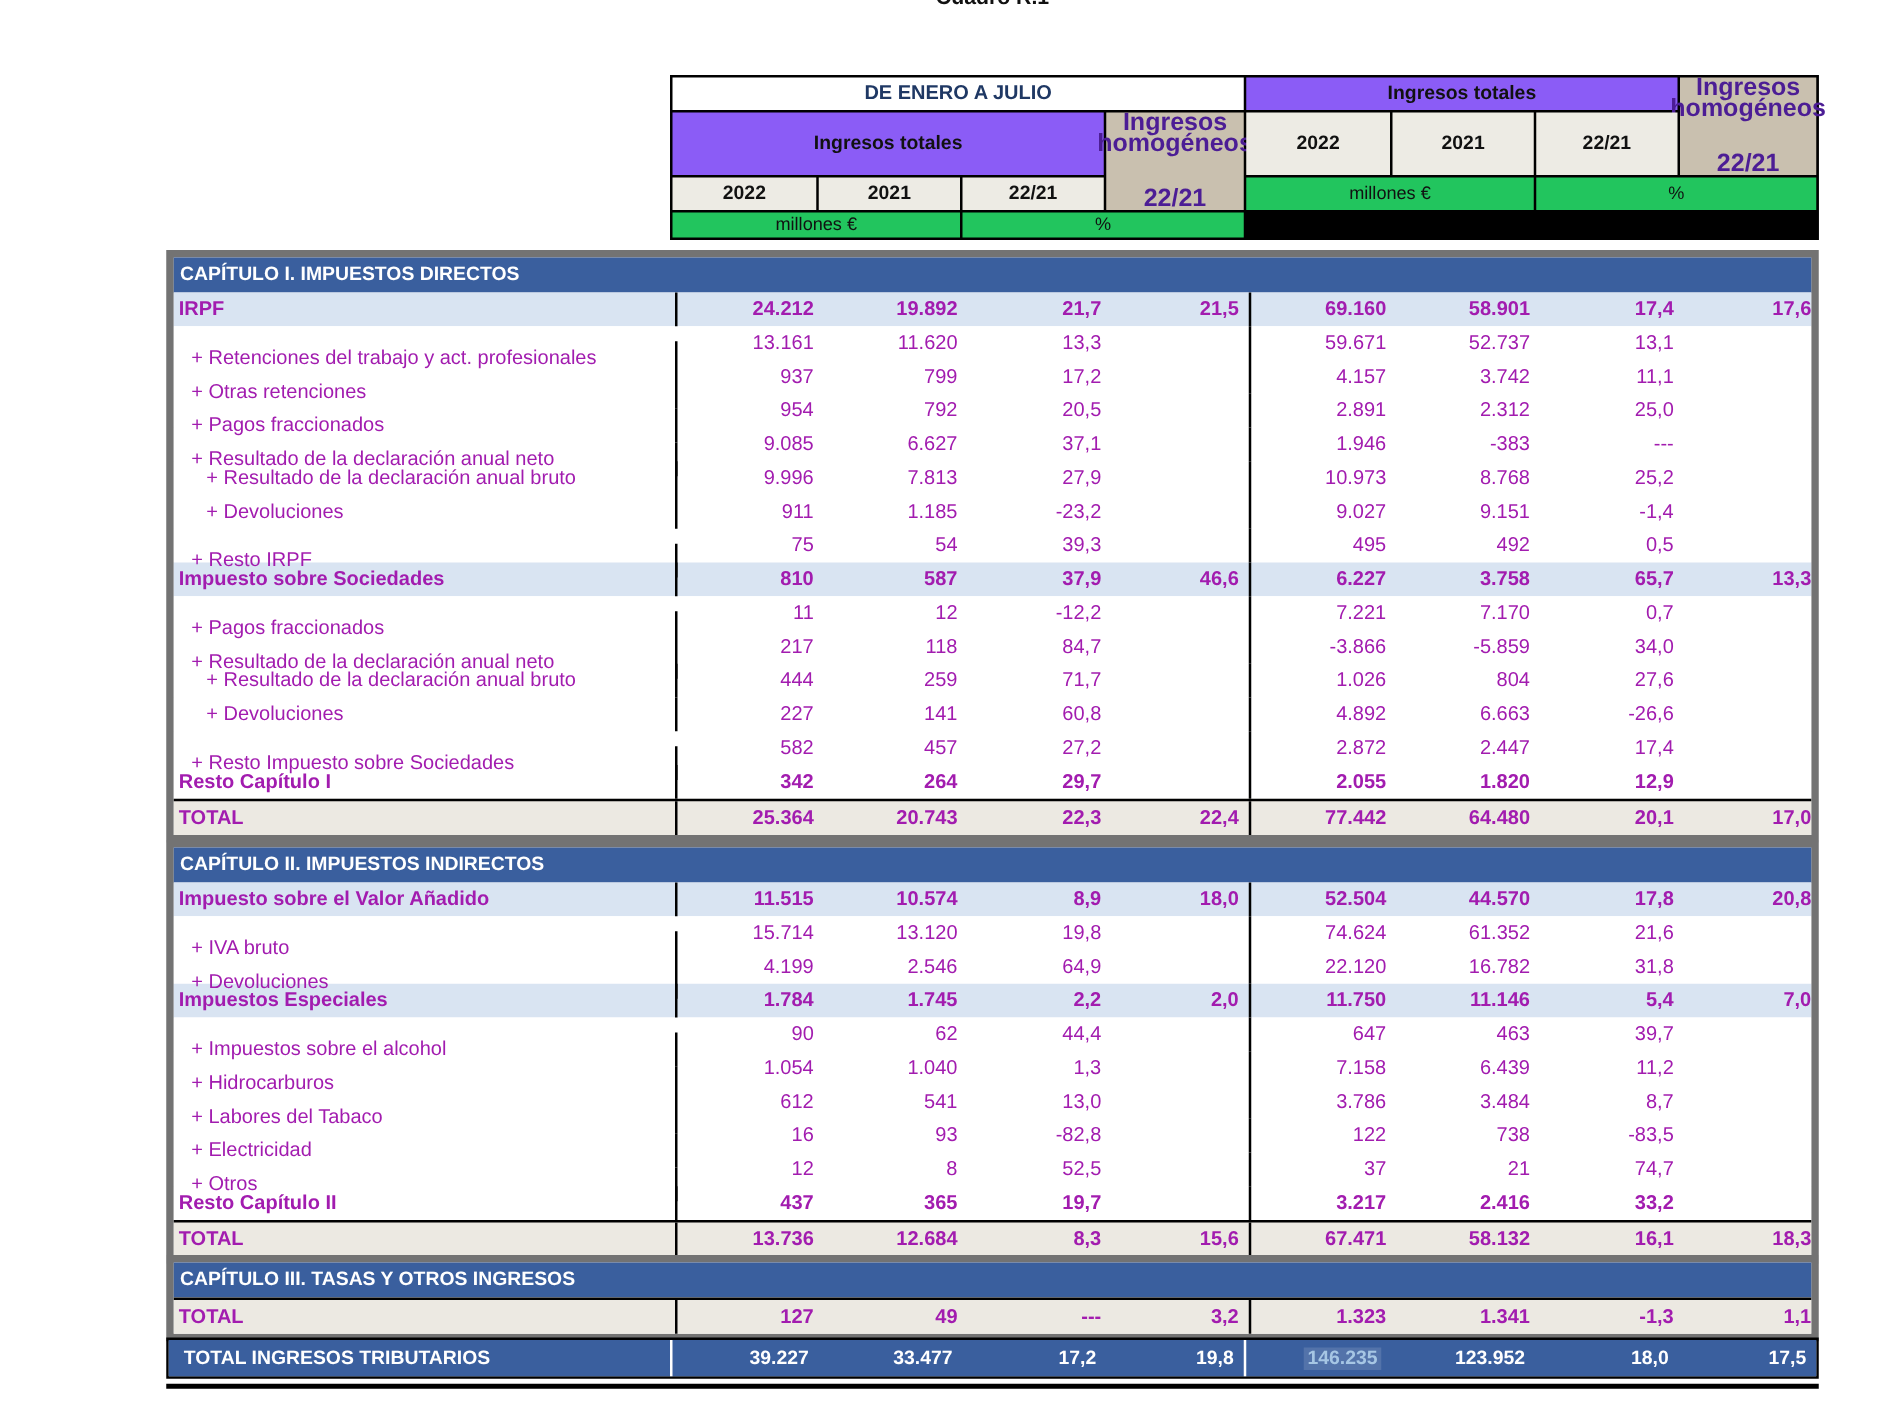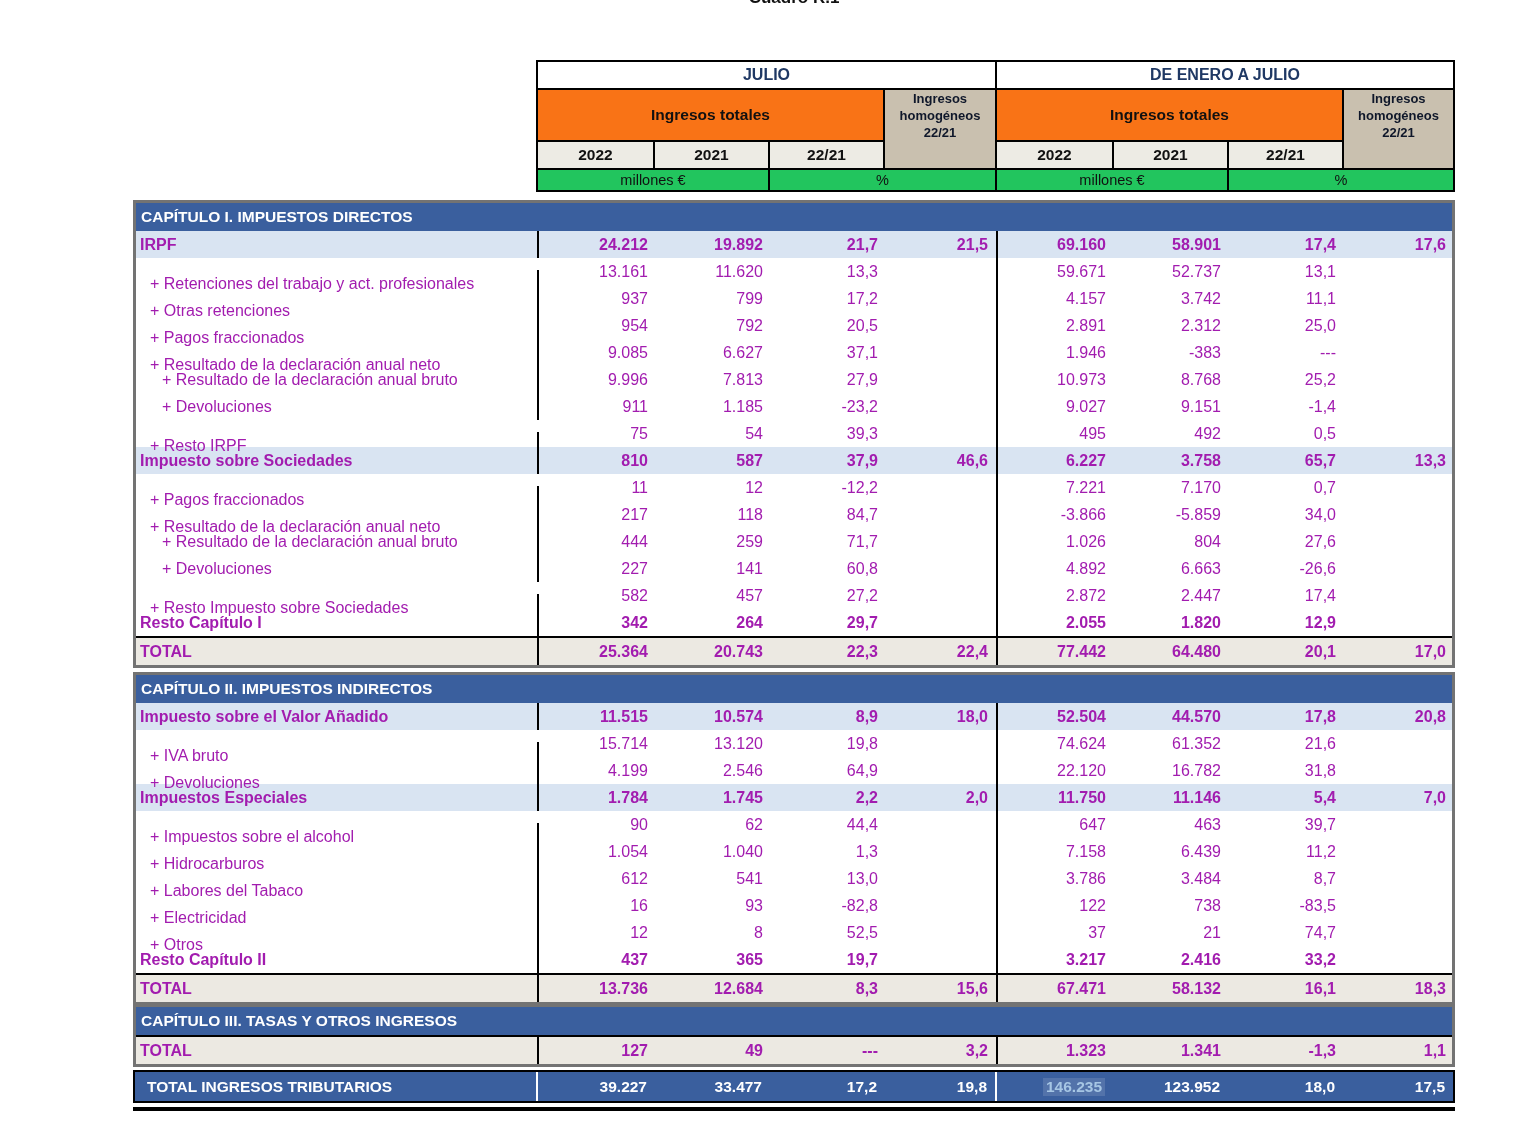--- a/index.html
+++ b/index.html
@@ -24,32 +24,32 @@
   .hdr {
     position:absolute; left:536px; top:60px; width:919px; height:132px;
     background:#000; border:2px solid #000;
     display:grid;
     grid-template-columns:115px 113px 113px 110px 115px 113px 113px 109px;
     grid-template-rows:26px 50px 26px 20px;
     gap:2px;
   }
   .hdr .cell { background:#fff; display:flex; align-items:center; justify-content:center; text-align:center; }
   .hdr .period { grid-column:span 4; font-weight:bold; font-size:16px; color:#1F3864; }
-  .hdr .totales { grid-column:span 3; background:#f97316; font-weight:bold; font-size:15.5px; color:#111; }
+  .hdr .totales { grid-column:span 3; background:#8b5cf6; font-weight:bold; font-size:15.5px; color:#111; }
   .hdr .homog {
-    grid-row:span 2; background:#C9C0AF; font-weight:bold; font-size:13px; color:#0f172a;
-    flex-direction:column; justify-content:flex-start; line-height:17px;
+    grid-row:span 2; background:#C9C0AF; font-weight:bold; font-size:20px; color:#4c1d95;
+    flex-direction:column; justify-content:space-between; line-height:17px;
   }
   .hdr .year { background:#EDEBE4; font-weight:bold; font-size:15.5px; color:#111; }
   .hdr .unit { grid-column:span 2; background:#22c55e; font-size:14.5px; color:#111; }
 
   
   .sec {
     position:absolute; left:133px; width:1322px;
-    border:3px solid #737373; background:#fff;
+    border:6px solid #737373; background:#fff;
   }
   .sec-header {
     height:28px; background:#3A5F9E; color:#fff;
     font-weight:bold; font-size:15.5px; line-height:28px; padding-left:5px;
   }
   .row {
     display:grid;
     grid-template-columns:403px 117px 115px 115px 112px 116px 115px 115px 110px;
     height:27px; align-items:center; background:#fff; font-size:16px; color:#a21caf;
   }
@@ -79,21 +79,20 @@
 </style>
 </head>
 <body>
 
 <div id="page">
 
   <div class="title-clipped">Cuadro R.1</div>
   <div class="title-main">INGRESOS TRIBUTARIOS</div>
 
   <div class="hdr">
-    <div class="cell period">JULIO</div>
     <div class="cell period">DE ENERO A JULIO</div>
 
     <div class="cell totales">Ingresos totales</div>
     <div class="cell homog">
       <span>Ingresos homogéneos</span>
       <span>22/21</span>
     </div>
     <div class="cell totales">Ingresos totales</div>
     <div class="cell homog">
       <span>Ingresos homogéneos</span>

